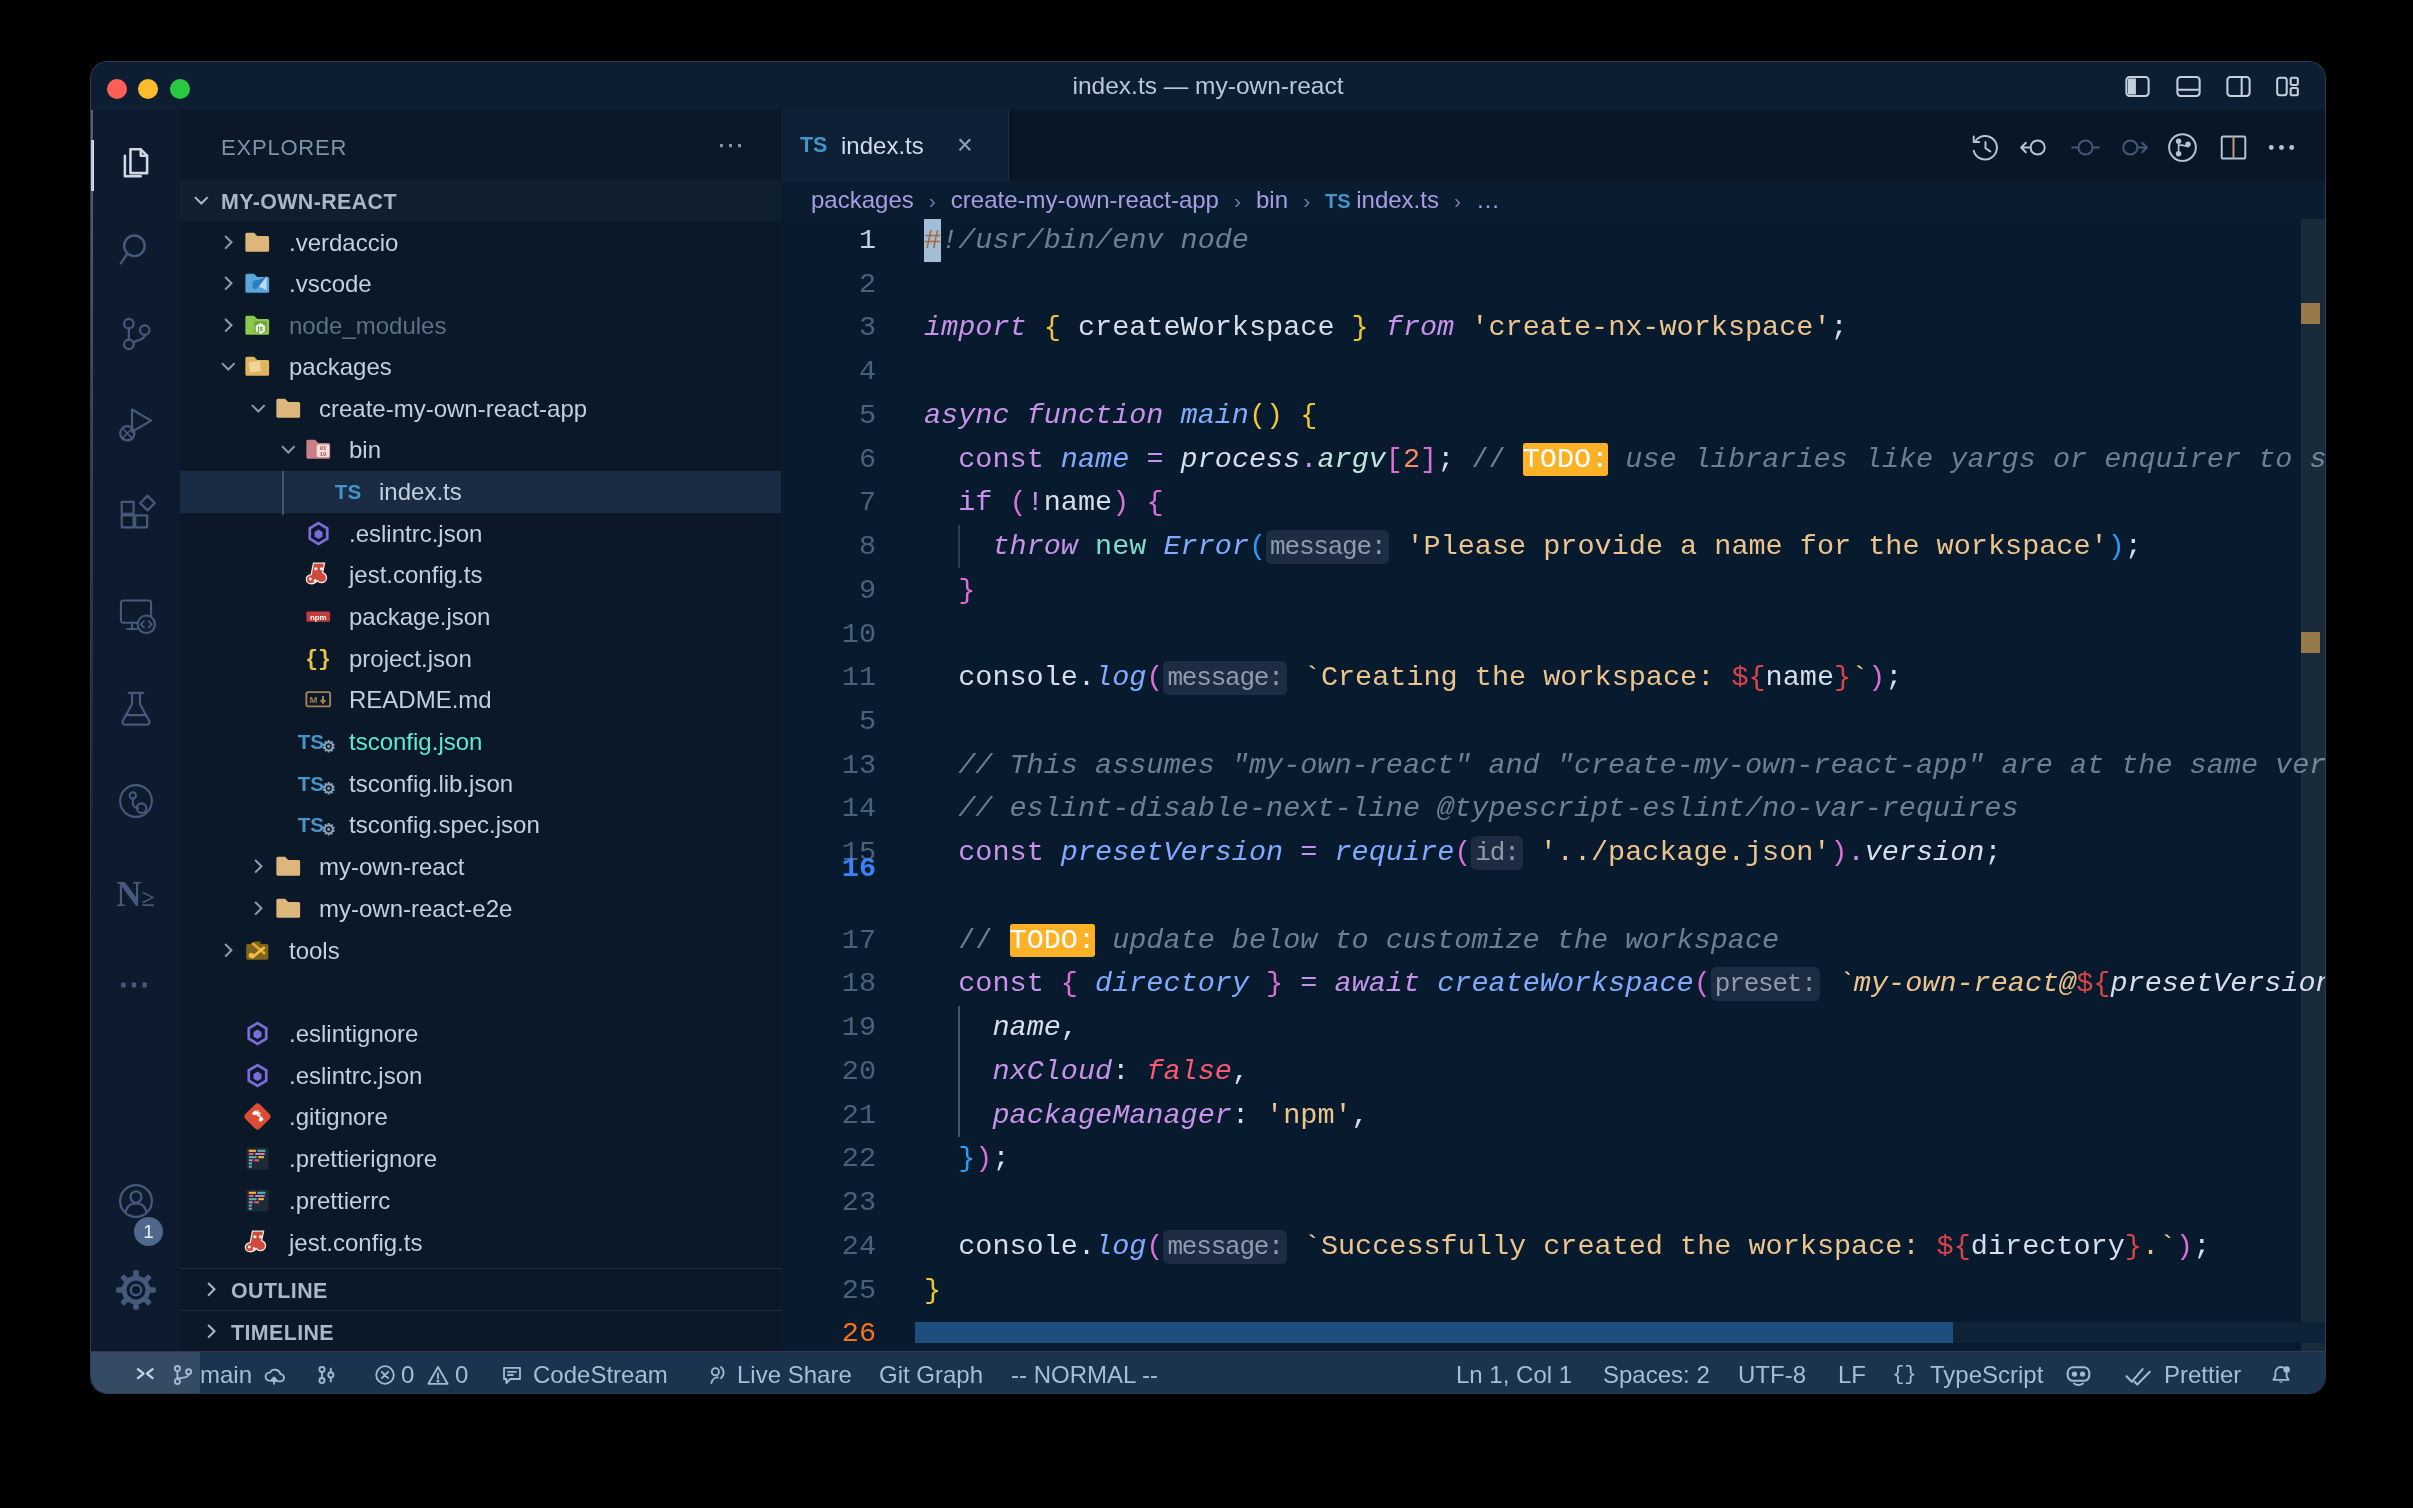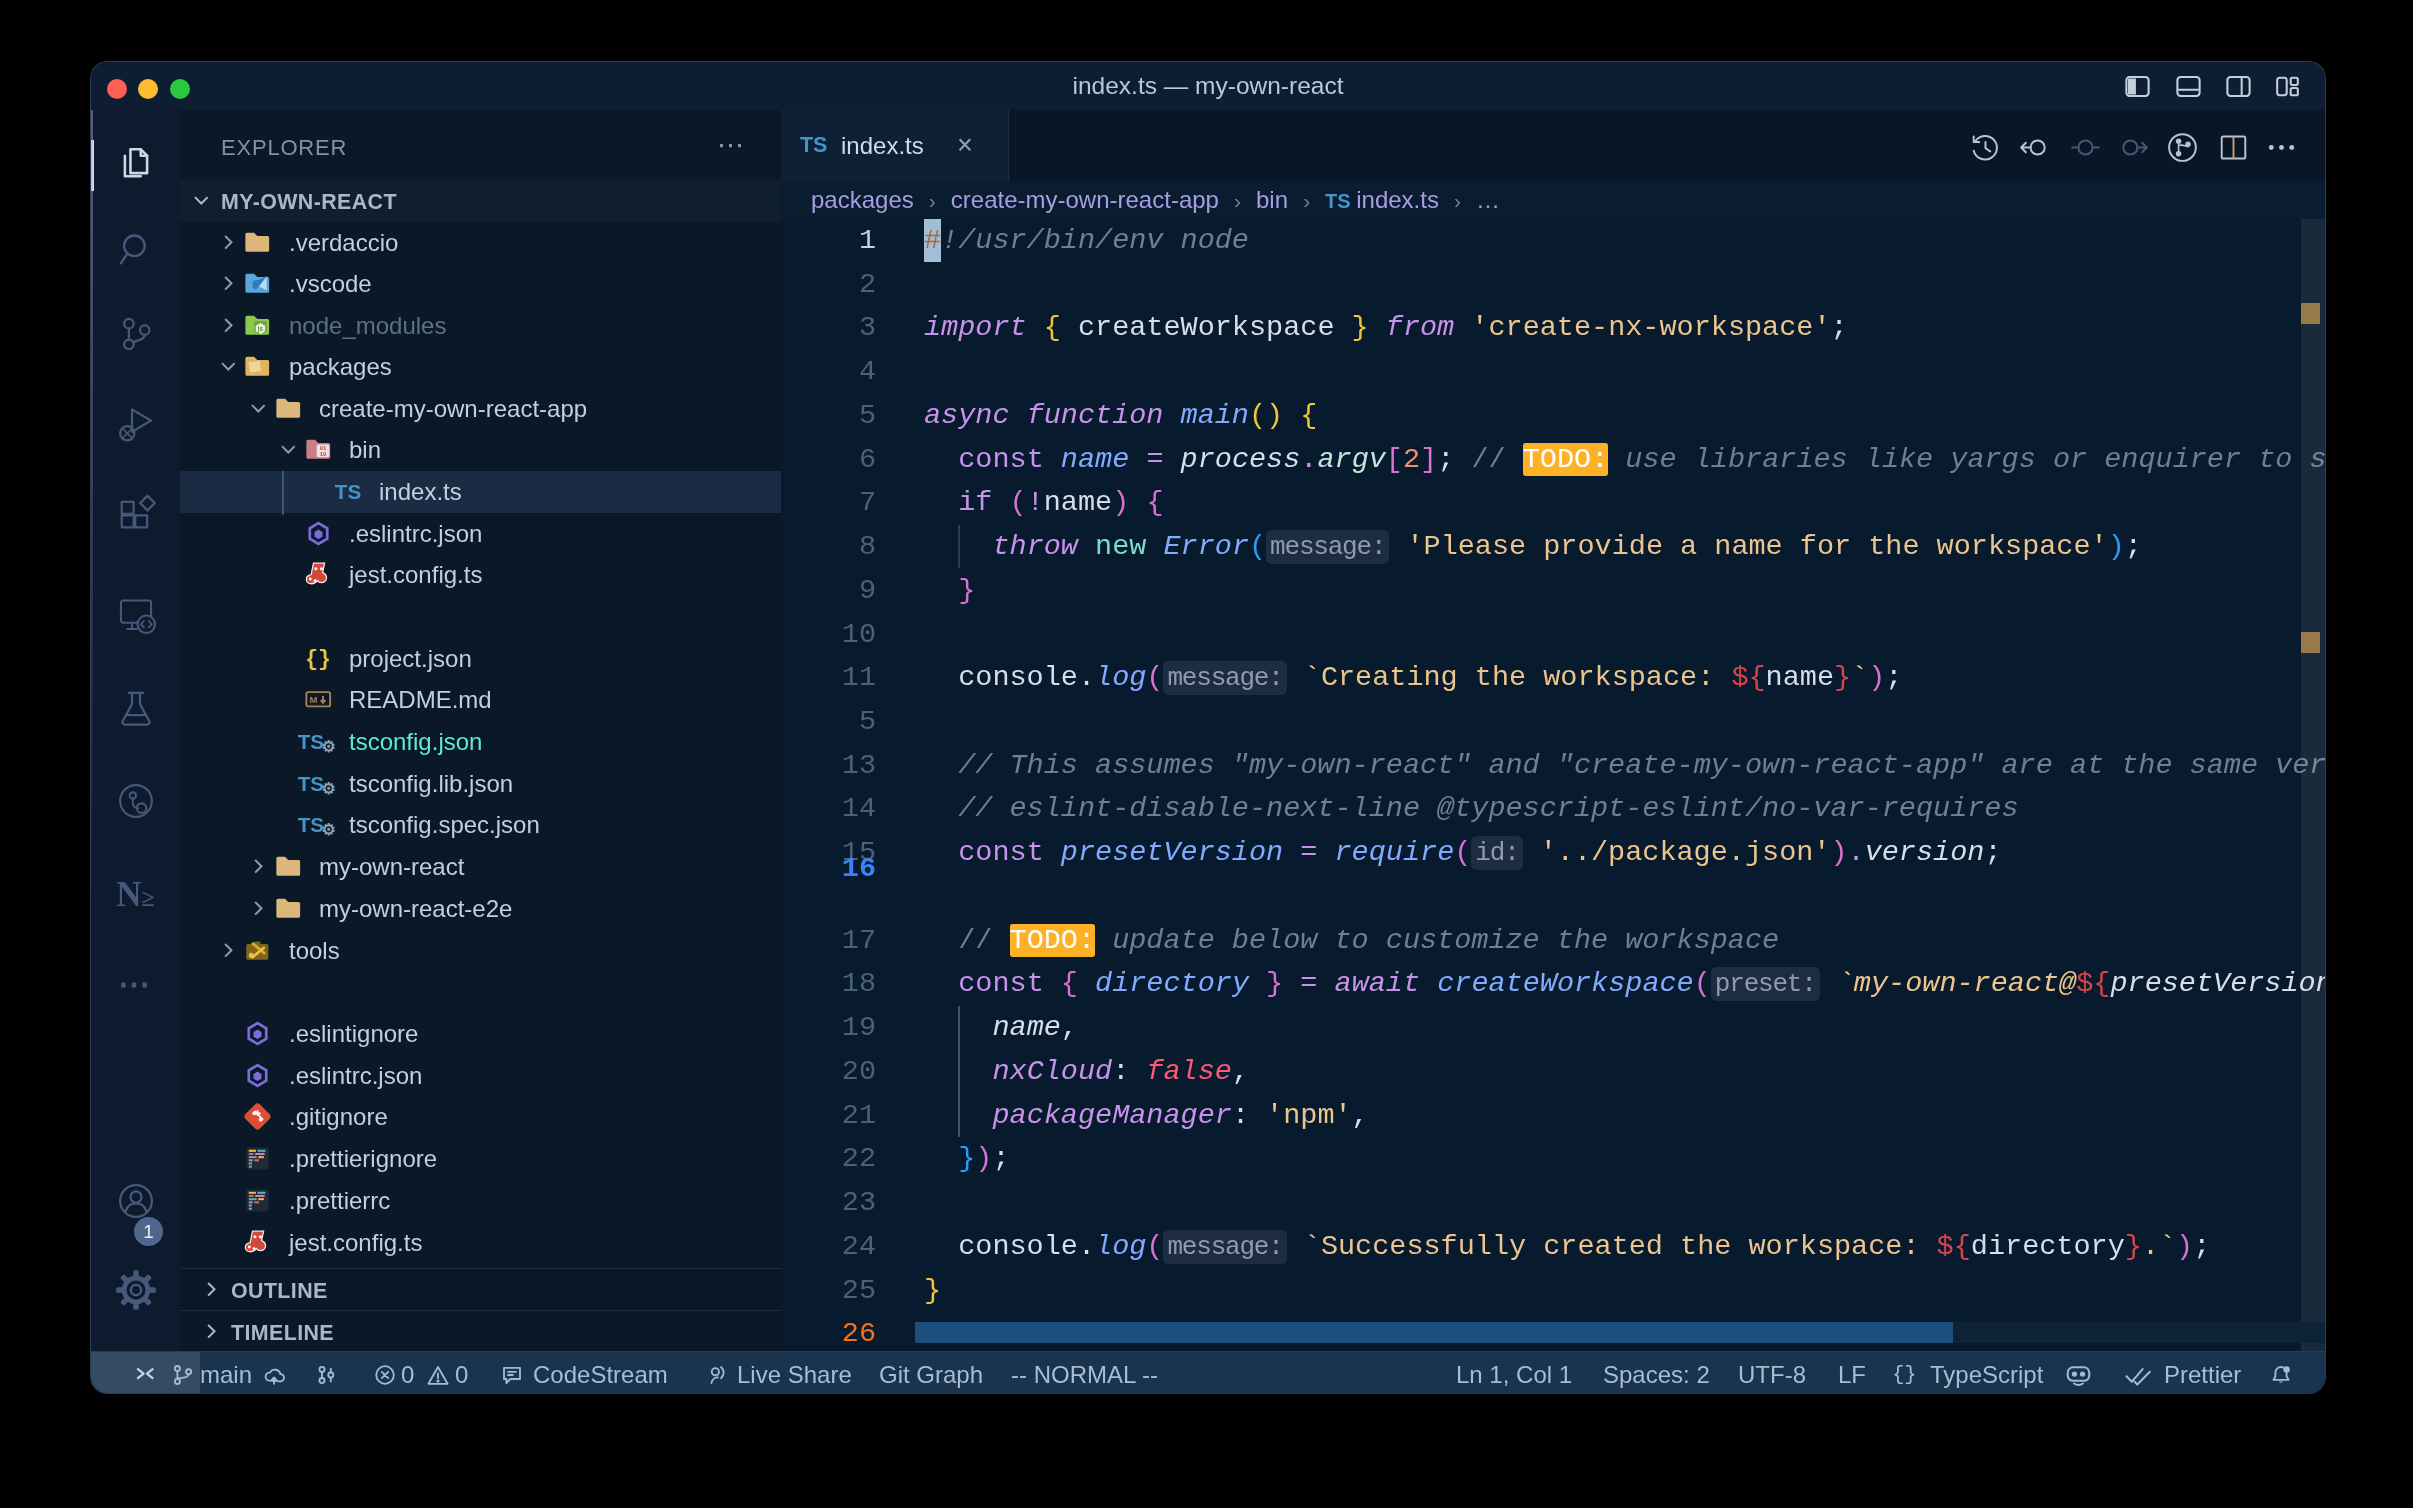--- a/index.html
+++ b/index.html
@@ -285,20 +285,29 @@
           <svg width="28.5" height="28.5" viewBox="0 0 36 36">
             <path d="M12 4h14l-2.5 12c3.5 1.5 5 4 5 6.5 0 3.5-3 6-6.5 6-2 0-4-1-5-2.5C15.5 28 13 30 9.5 30 5.5 30 3 27.5 3 24.5 3 21 6 19 9 18.5z" fill="#d1493a" stroke="#f6e9e4" stroke-width="1.6"></path>
             <circle cx="15" cy="11" r="2" fill="#fff"></circle>
             <circle cx="22" cy="11" r="2" fill="#fff"></circle>
             <circle cx="8" cy="24" r="1.8" fill="#fff"></circle>
             <circle cx="14" cy="26" r="1.8" fill="#fff"></circle>
           </svg>
         </div>
 <div class="tname" style="left:169px;color:#c3cfdc;">jest.config.ts</div>
 </div>
+<div class="row" style="top:486px;">
+<div class="ticon" style="left:123px;">
+          <svg width="28.5" height="28.5" viewBox="0 0 36 36">
+            <rect x="3" y="12" width="30" height="13" rx="1.5" fill="#c23c3c"></rect>
+            <text x="18" y="22.5" font-size="10" font-weight="bold" fill="#fff" text-anchor="middle" font-family="Liberation Sans">npm</text>
+          </svg>
+        </div>
+<div class="tname" style="left:169px;color:#c3cfdc;">package.json</div>
+</div>
 <div class="row" style="top:528px;">
 <div class="ticon" style="left:123px;">
           <span style="color:#e8c545;font-size:21.4px;font-weight:bold;font-family:'Liberation Mono';">{}</span>
         </div>
 <div class="tname" style="left:169px;color:#c3cfdc;">project.json</div>
 </div>
 <div class="row" style="top:569px;">
 <div class="ticon" style="left:123px;">
           <svg width="28.5" height="28.5" viewBox="0 0 36 36">
             <rect x="3" y="9" width="30" height="18" rx="2" fill="none" stroke="#a58058" stroke-width="2.4"></rect>

